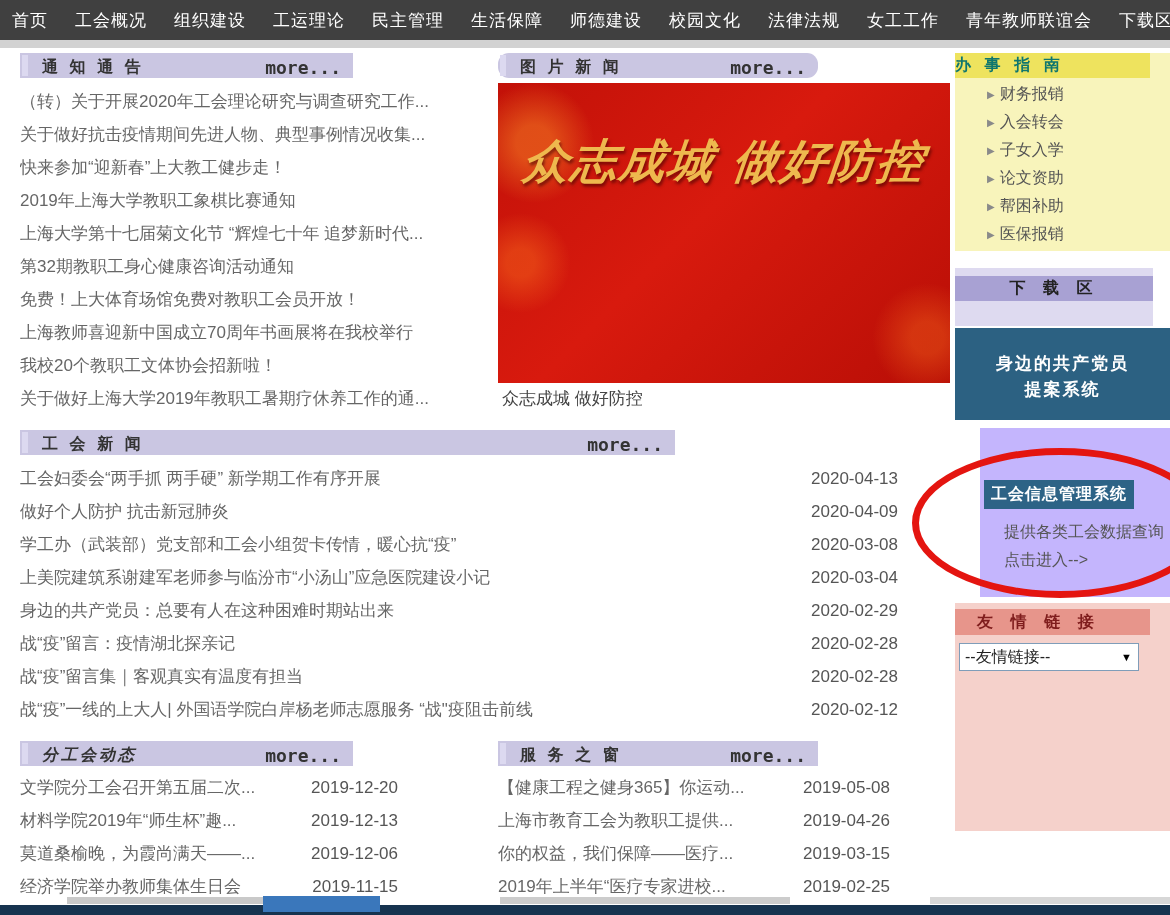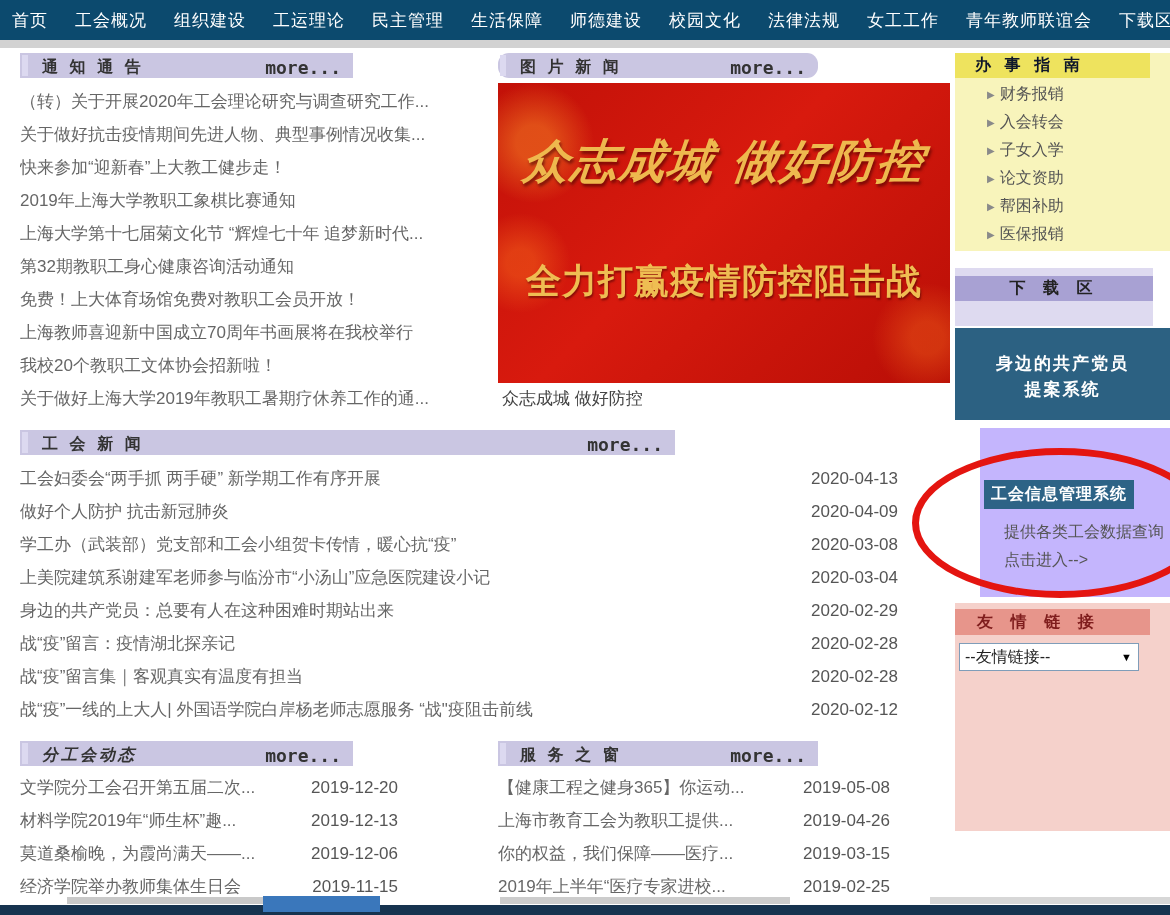--- a/index.html
+++ b/index.html
@@ -1,20 +1,20 @@
 <!DOCTYPE html>
 <html><head>
 <meta charset="utf-8">
 <style>
   * { margin:0; padding:0; box-sizing:border-box; }
   body { font-family:"Liberation Sans", sans-serif; background:#fff; }
   #page { position:relative; width:1170px; height:915px; overflow:hidden; background:#fff; margin:0 auto; }
 
   
-  .navbar { position:absolute; left:0; top:0; width:1170px; height:40px; background:#0c4a6e;
+  .navbar { position:absolute; left:0; top:0; width:1170px; height:40px; background:#404040;
             display:flex; align-items:center; gap:27px; padding:0 12px; }
   .navbar .nav-item { color:#fff; font-size:17px; letter-spacing:1px; cursor:pointer; white-space:nowrap; }
   .gray-strip { position:absolute; left:0; top:40px; width:1170px; height:8px; background:#d2d2d2; }
 
   
   .sec-header { position:absolute; height:25px; background:#cac6e2; display:flex; align-items:center;
                 justify-content:space-between; padding:4px 12px 0 22px; }
   .sec-header::before { content:""; position:absolute; left:2px; top:2px; bottom:2px; width:6px; background:#dcd9f0; }
   .sec-title { font-weight:bold; color:#333; font-size:16px; letter-spacing:3px; font-family:"DejaVu Sans", sans-serif; }
   .sec-title.italic { font-style:italic; }
@@ -38,22 +38,22 @@
       font-size:46px; font-weight:bold; font-style:italic; letter-spacing:2px;
       transform:skewX(-6deg); text-shadow:2px 3px 3px rgba(60,0,0,.55);
       font-family:"DejaVu Serif", serif; white-space:nowrap; }
   .banner-line2 { position:absolute; left:0; top:175px; width:100%; text-align:center; color:#efbd52;
       font-size:35px; font-weight:bold; letter-spacing:1px; text-shadow:1px 2px 2px rgba(60,0,0,.5);
       white-space:nowrap; }
   .photo-caption { position:absolute; left:502px; top:387px; font-size:17px; color:#444; cursor:pointer; }
 
   
   .box-guide { position:absolute; left:955px; top:53px; width:215px; height:198px; background:#f8f4bb; }
-  .box-guide .box-head { width:195px; height:25px; background:#eee35e; display:flex; align-items:center; padding-left:20px;
-      font-weight:bold; font-size:16px; color:#0f172a; letter-spacing:4px; font-family:"DejaVu Sans", sans-serif; }
+  .box-guide .box-head { width:195px; height:25px; background:#eee35e; display:flex; align-items:center; 
+      font-weight:bold; font-size:16px; color:#0f766e; letter-spacing:4px; font-family:"DejaVu Sans", sans-serif; }
   .guide-item { height:28px; line-height:28px; padding-left:32px; font-size:16px; color:#555; cursor:pointer; white-space:nowrap; }
   .guide-item .tri { color:#8a8a8a; font-size:10px; margin-right:5px; vertical-align:1px; }
 
   .box-download { position:absolute; left:955px; top:268px; width:198px; height:58px; background:#dedaf0; }
   .box-download .box-head { margin-top:8px; height:25px; background:#a8a1d3; display:flex; align-items:center; justify-content:center;
       font-weight:bold; font-size:16px; color:#222; letter-spacing:6px; font-family:"DejaVu Sans", sans-serif; cursor:pointer; }
 
   .box-proposal { position:absolute; left:955px; top:328px; width:215px; height:92px; background:#2c6182;
       color:#fff; font-weight:bold; font-size:17px; text-align:center; padding-top:22px; line-height:26px;
       letter-spacing:2px; cursor:pointer; font-family:"DejaVu Sans", sans-serif; }
@@ -113,21 +113,20 @@
     <div class="plain-row">我校20个教职工文体协会招新啦！</div>
     <div class="plain-row">关于做好上海大学2019年教职工暑期疗休养工作的通...</div>
   </div>
 
   <div class="sec-header" style="left:498px; top:53px; width:320px;border-radius:11px;">
     <span class="sec-title">图 片 新 闻</span>
     <span class="more-link">more...</span>
   </div>
   <div class="photo-banner">
     <div class="banner-line1">众志成城 做好防控</div>
-    <div class="banner-line2">全力打赢疫情防控阻击战</div>
   </div>
   <div class="photo-caption">众志成城 做好防控</div>
 
   <div class="sec-header" style="left:20px; top:430px; width:655px;">
     <span class="sec-title">工 会 新 闻</span>
     <span class="more-link">more...</span>
   </div>
   <div class="plain-list" style="left:20px; top:462px; width:878px;">
     <div class="dated-row">
       <span class="row-title">工会妇委会“两手抓 两手硬” 新学期工作有序开展</span>

